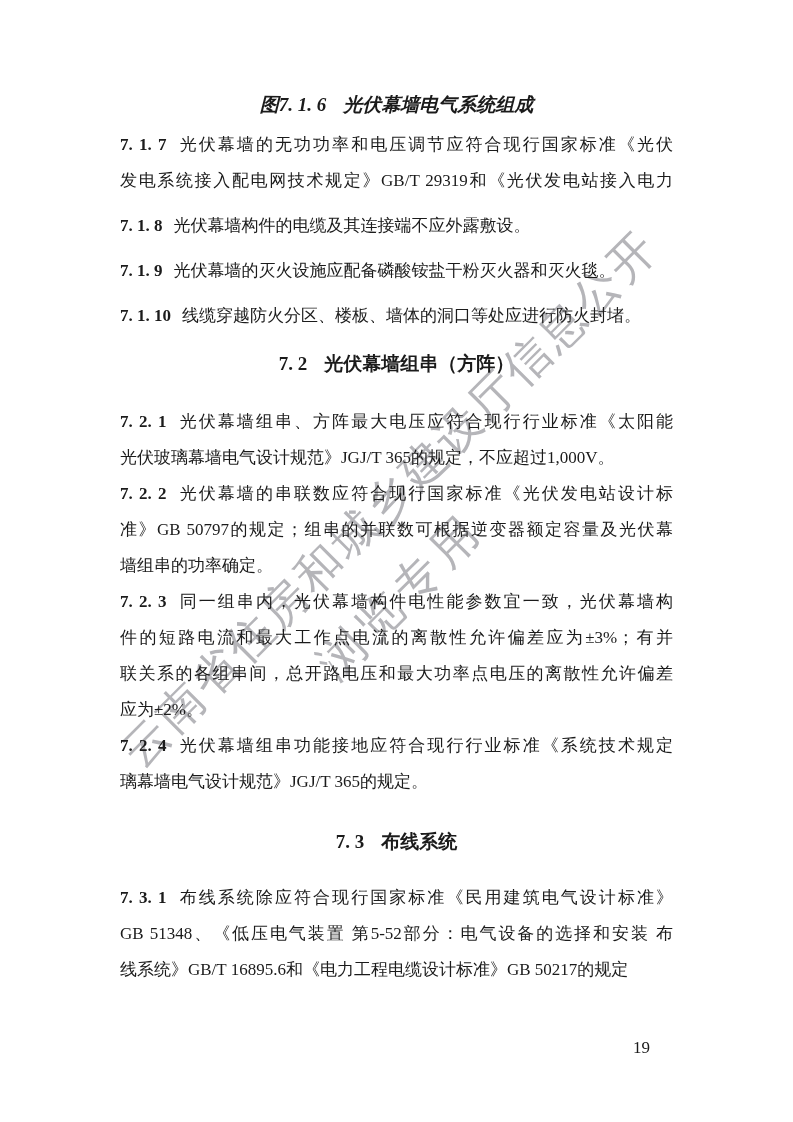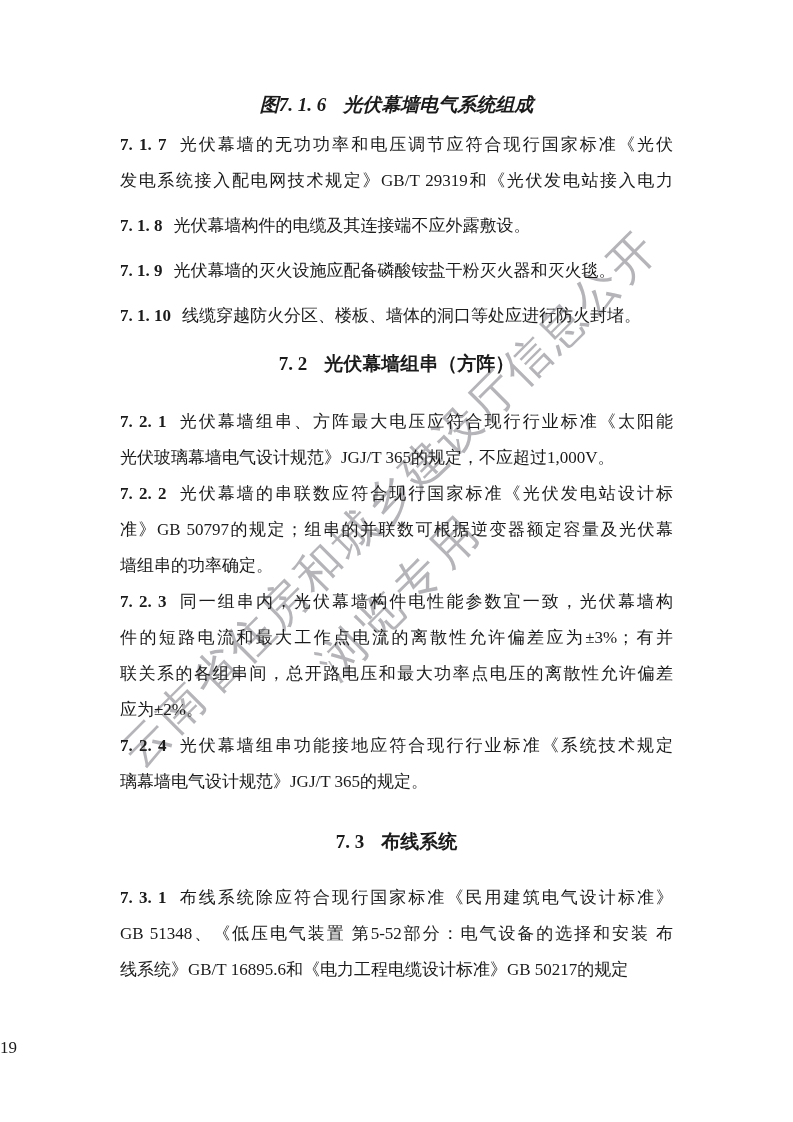--- a/index.html
+++ b/index.html
@@ -26,21 +26,21 @@
   .caption, .heading {
     text-align:center; font-weight:bold; font-size:19px; line-height:36px;
   }
   .caption { margin-bottom:4px;font-style:italic; }
   .caption .cnum, .heading .cnum { margin-right:17px; font-weight:bold; }
   .h72 { margin:12px 0 22px 0; }
   .h73 { margin:24px 0 20px 0; }
   .m3 { margin-top:9px; }
   .pageno {
     position:absolute; z-index:2; left:0; top:1038px; width:650px;
-    text-align:left; font-size:17px; color:#1b1b1b;
+    text-align:right; font-size:17px; color:#1b1b1b;
   }
 </style>
 </head>
 <body>
 
 <div class="page">
 
   <div class="watermark wm1">云南省住房和城乡建设厅信息公开</div>
   <div class="watermark wm2">浏览专用</div>
 

